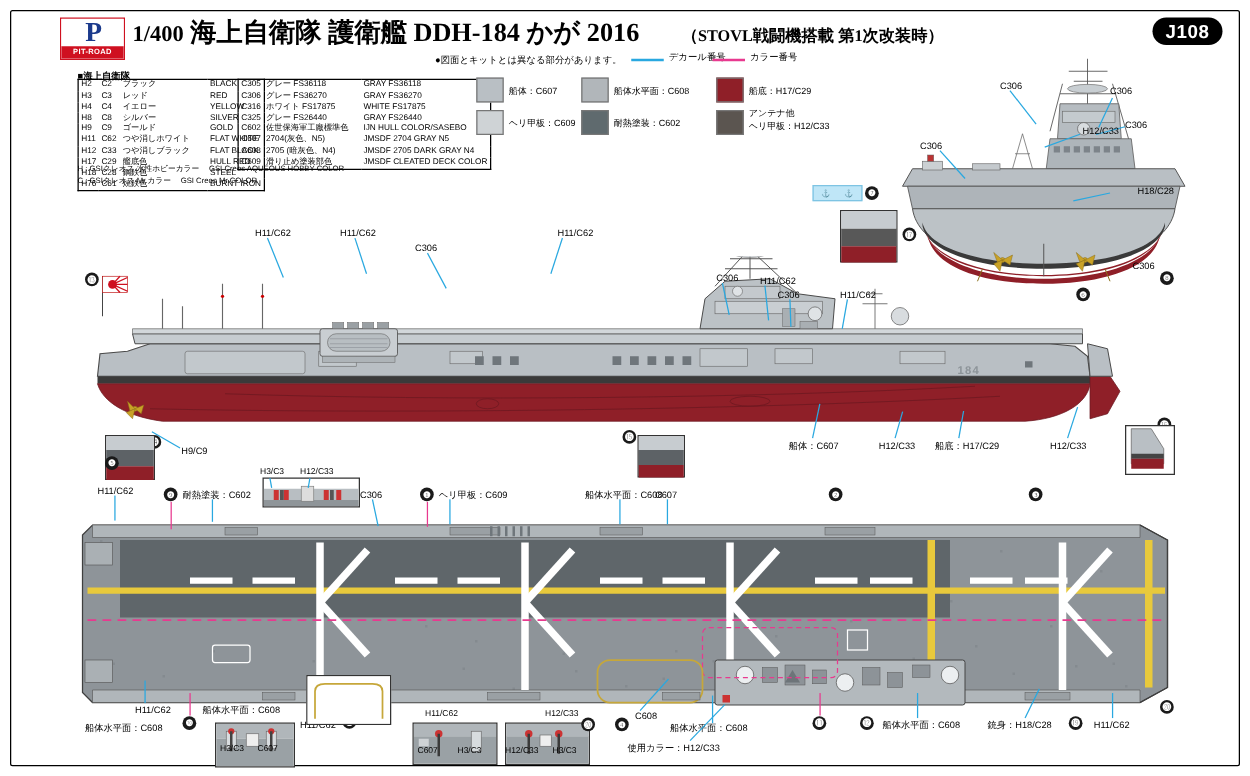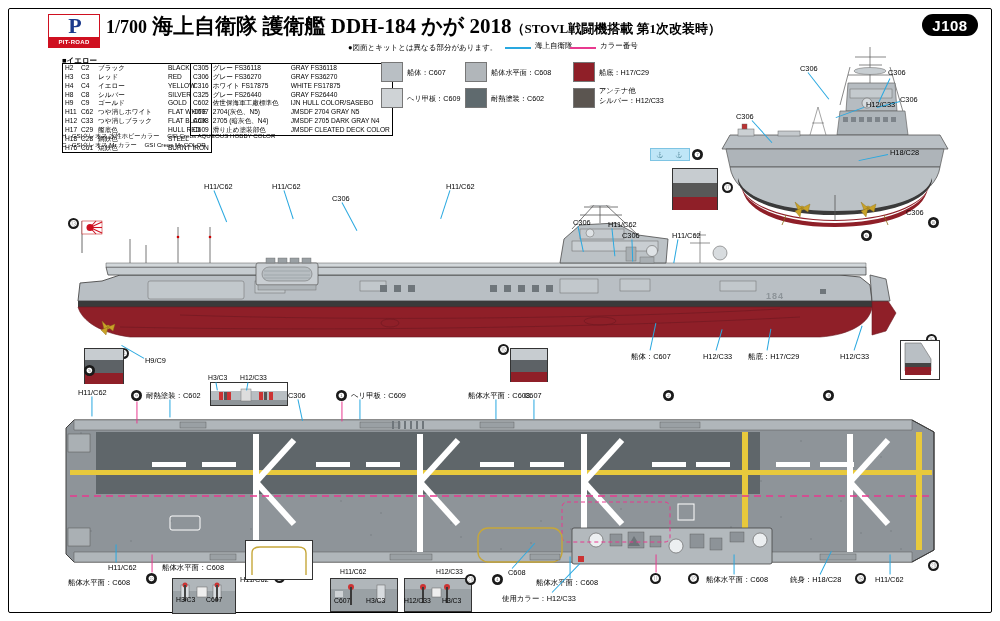--- a/index.html
+++ b/index.html
@@ -31,21 +31,21 @@
   .logo-bot { height:10px; background:#cf1020; color:#fff; font-size:6px;
     font-weight:bold; letter-spacing:0.3px; display:flex;
     align-items:center; justify-content:center; font-family:"Liberation Sans",sans-serif;}
 
   .title-main {
     position:absolute; left:106px; top:12px;
     font-family:"Liberation Serif", serif; font-weight:bold;
     font-size:21px; color:#000; white-space:nowrap; letter-spacing:0px;
   }
   .title-main .scale { font-size:18px; }
-  .title-main .paren { font-size:13px; font-weight:bold; }
+  .title-main .paren { font-size:13px; font-weight:bold;margin-left:34px; }
 
   .subtitle {
     position:absolute; left:106px; top:40px;
     font-family:"Liberation Sans", sans-serif; font-weight:bold;
     font-size:12.5px; color:#000; white-space:nowrap; letter-spacing:0.3px;
   }
   .note-text {
     position:absolute; left:348px; top:43px;
     font-size:7.5px; color:#000; white-space:nowrap;
   }
@@ -115,38 +115,38 @@
   <div class="frame"></div>
 
   <div class="logo">
     <div class="logo-top">
       <span class="logo-p">P</span>
     </div>
     <div class="logo-bot">PIT-ROAD</div>
   </div>
 
   <div class="title-main">
-    <span class="scale">1/700</span>
-    <span>海上自衛隊 護衛艦 DDH-184 かが 2018</span><span class="paren">（STOVL戦闘機搭載 第1次改装時）</span>
+    <span class="scale">1/400</span>
+    <span>海上自衛隊 護衛艦 DDH-184 かが 2016</span><span class="paren">（STOVL戦闘機搭載 第1次改装時）</span>
   </div>
 
   <div class="note-text">●図面とキットとは異なる部分があります。</div>
 
   <div class="legend-line" style="left:505px;">
     <div class="bar" style="background:#29a8e0;"></div>
-    <div class="lbl">海上自衛隊</div>
+    <div class="lbl">デカール番号</div>
   </div>
   <div class="legend-line" style="left:570px;">
     <div class="bar" style="background:#e8398f;"></div>
     <div class="lbl">カラー番号</div>
   </div>
 
   <div class="partno">J108</div>
 
-  <div class="ct-title">■イエロー</div>
+  <div class="ct-title">■海上自衛隊</div>
 
   <table class="ctab" id="ctab-left">
     <tbody>
       <tr>
           <td class="k1">H2</td>
           <td class="k2">C2</td>
           <td class="jp">ブラック</td>
           <td>BLACK</td>
         </tr>
       <tr>
@@ -269,21 +269,21 @@
     <div class="swlbl" style="left:599px; top:68px;">船底：H17/C29</div>
 
     <div class="sw" style="left:381px; top:88px; background:#cfd3d6;"></div>
     <div class="swlbl" style="left:407px; top:94px;">ヘリ甲板：C609</div>
 
     <div class="sw" style="left:465px; top:88px; background:#5f6a6e;"></div>
     <div class="swlbl" style="left:491px; top:94px;">耐熱塗装：C602</div>
 
     <div class="sw" style="left:573px; top:88px; background:#5b5550;"></div>
     <div class="swlbl" style="left:599px; top:86px;">アンテナ他</div>
-    <div class="swlbl" style="left:599px; top:96px;">シルバー：H12/C33</div>
+    <div class="swlbl" style="left:599px; top:96px;">ヘリ甲板：H12/C33</div>
   </div>
 
   <svg width="290" height="185" viewBox="0 0 290 185" style="position:absolute; left:690px; top:45px;">
 
     <g stroke="#555" stroke-width="0.7" fill="none">
       <line x1="180" y1="2" x2="180" y2="55"></line>
       <line x1="165" y1="12" x2="196" y2="12"></line>
       <line x1="169" y1="20" x2="192" y2="20"></line>
       <line x1="158" y1="30" x2="203" y2="30"></line>
       <line x1="200" y1="22" x2="214" y2="70"></line>
@@ -360,21 +360,21 @@
 
   <div class="lbl" style="left:900px; top:95px;">C306</div>
   <div class="leader cy" style="left:900px; top:101px; width:24px; transform:rotate(165deg);"></div>
 
   <div class="lbl" style="left:866px; top:100px;">H12/C33</div>
   <div class="leader cy" style="left:864px; top:107px; width:30px; transform:rotate(160deg);"></div>
 
   <div class="lbl" style="left:736px; top:112px;">C306</div>
   <div class="leader cy" style="left:752px; top:120px; width:30px; transform:rotate(48deg);"></div>
 
-  <div class="lbl" style="left:890px; top:148px;">H18/C28</div>
+  <div class="lbl" style="left:910px; top:148px;">H18/C28</div>
   <div class="leader cy" style="left:888px; top:154px; width:30px; transform:rotate(168deg);"></div>
 
   <div class="lbl" style="left:906px; top:208px;">C306</div>
 
   <svg width="880" height="150" viewBox="0 0 880 150" style="position:absolute; left:60px; top:205px;">
 
     <g>
       <line x1="22" y1="16" x2="22" y2="48" stroke="#444" stroke-width="0.8"></line>
       <rect x="22" y="16" width="20" height="13" fill="#fff" stroke="#b00" stroke-width="0.5"></rect>
       <circle cx="30" cy="22.5" r="3.5" fill="#cf1020"></circle>

